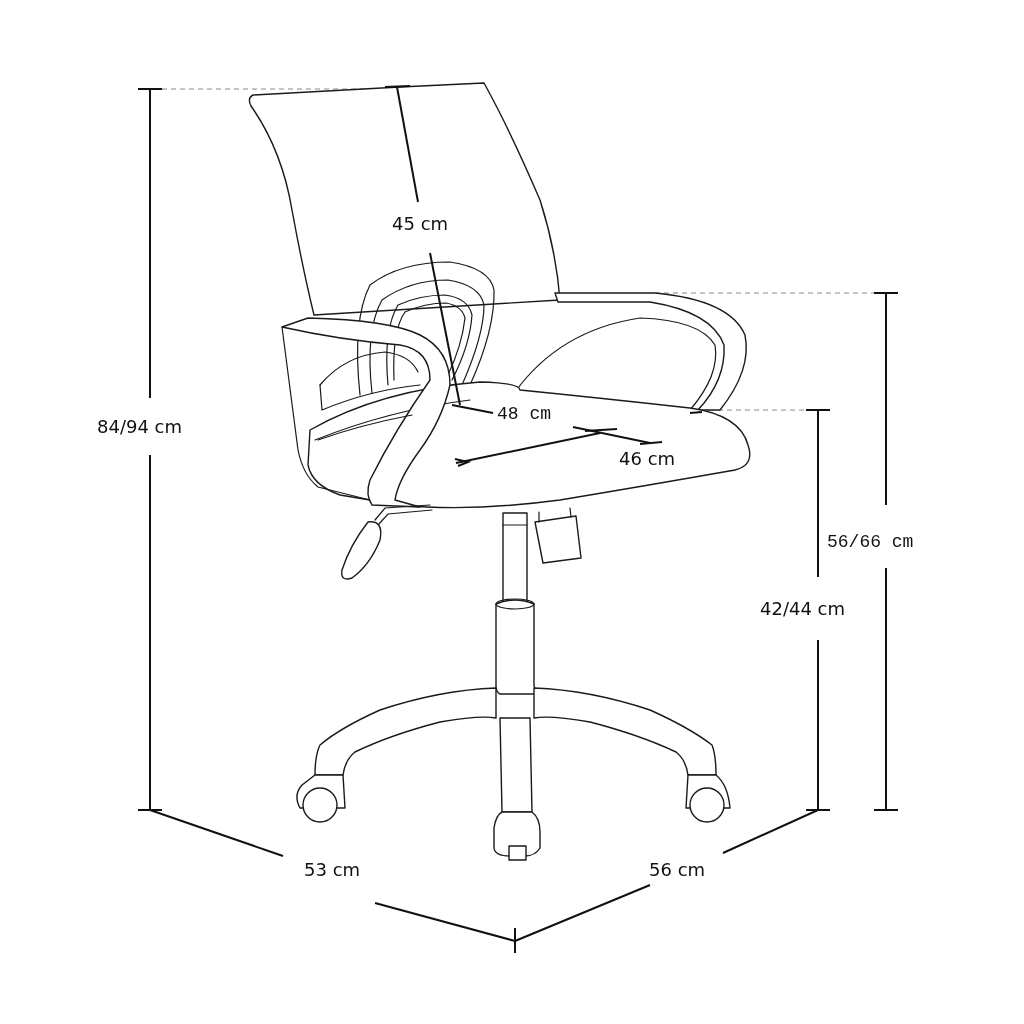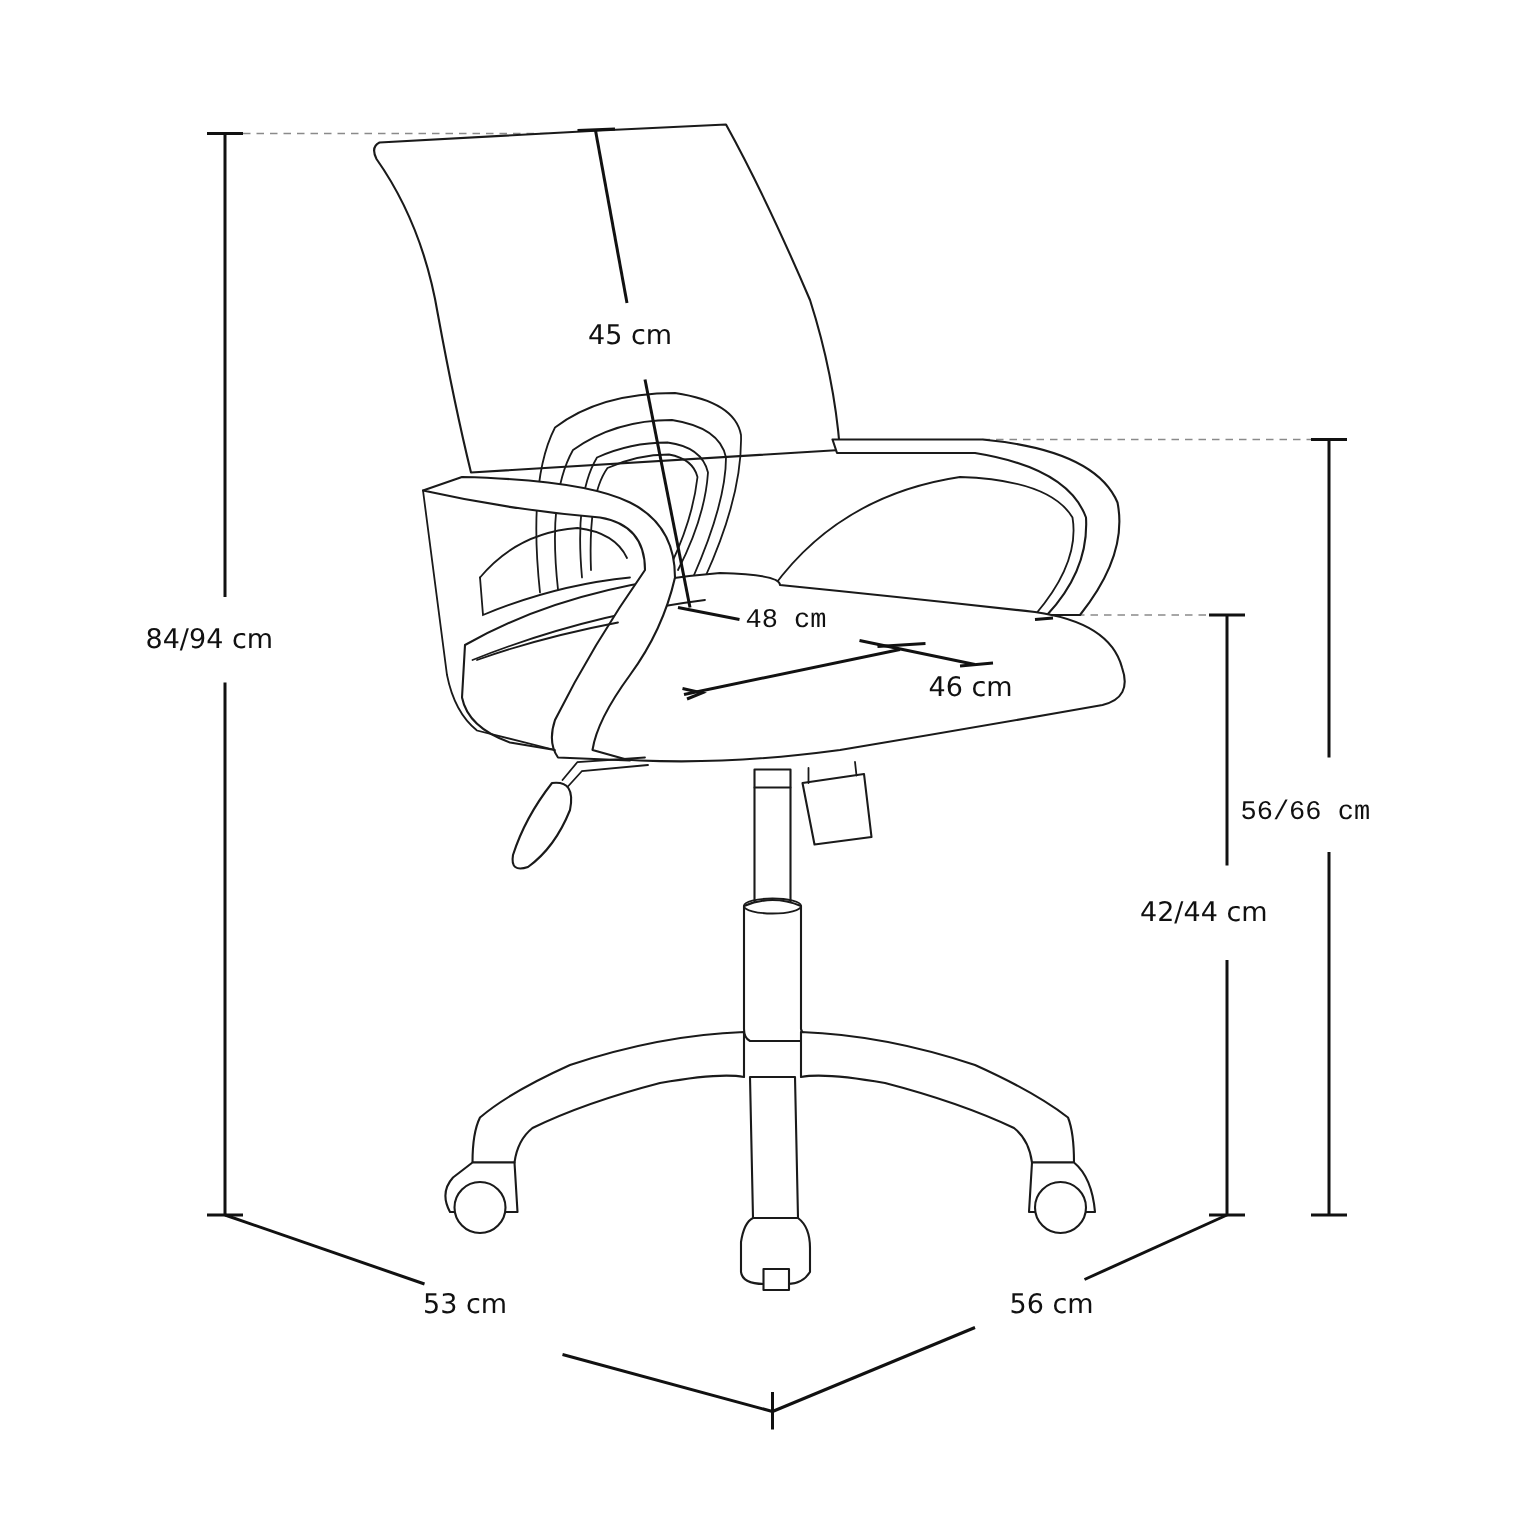--- a/index.html
+++ b/index.html
@@ -150,15 +150,15 @@
       <line class="dim" x1="723" y1="853" x2="818" y2="810"></line>
     </g>
   </svg>
 
   <span class="label" style="left:97px; top:418px;">84/94 cm</span>
   <span class="label" style="left:392px; top:215px;">45 cm</span>
   <span class="label" style="left:497px; top:405px;font-family:Liberation Mono, monospace;">48 cm</span>
   <span class="label" style="left:619px; top:410px;margin-top:40px;">46 cm</span>
   <span class="label" style="left:827px; top:533px;font-family:Liberation Mono, monospace;">56/66 cm</span>
   <span class="label" style="left:760px; top:600px;">42/44 cm</span>
-  <span class="label" style="left:282px; top:861px;">53 cm</span>
-  <span class="label" style="left:649px; top:861px;margin-left:24px;">56 cm</span>
+  <span class="label" style="left:304px; top:861px;">53 cm</span>
+  <span class="label" style="left:649px; top:861px;">56 cm</span>
 </div>
 
 </body></html>

